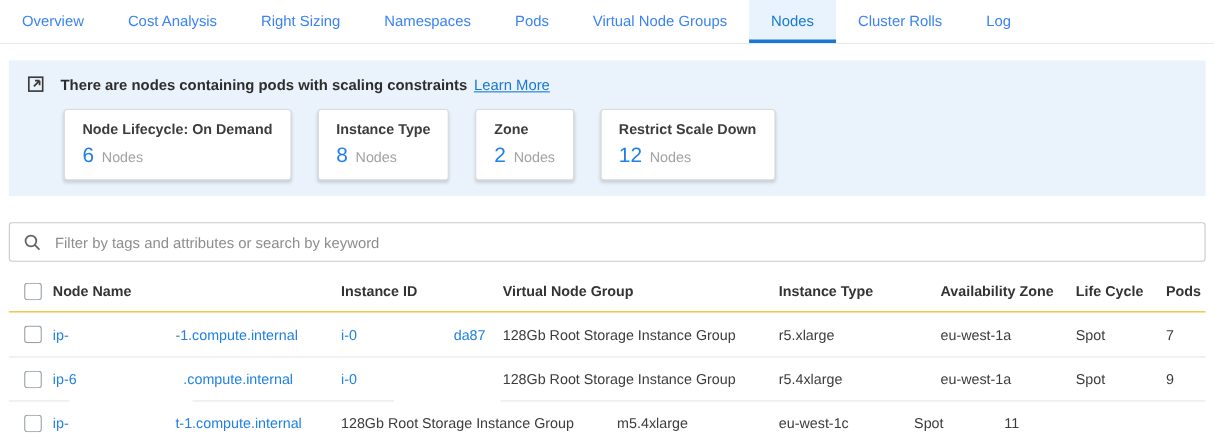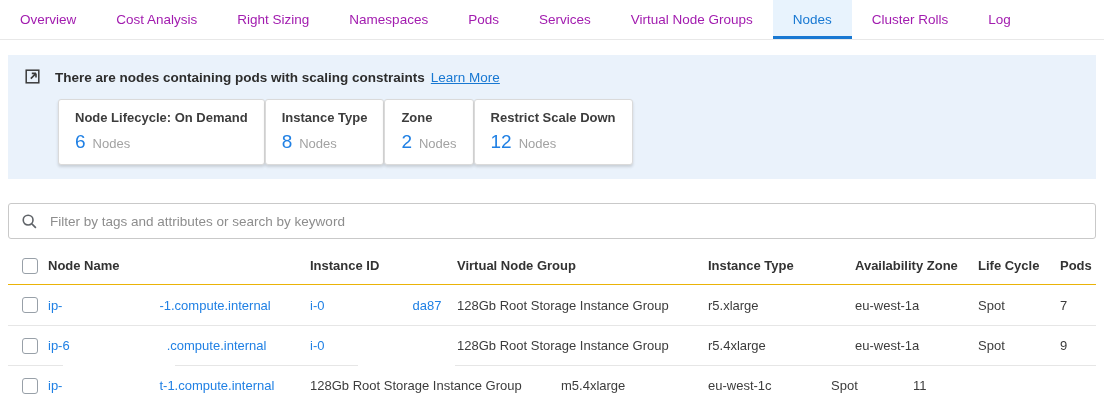--- a/index.html
+++ b/index.html
@@ -6,36 +6,36 @@
   html,body { margin:0; padding:0; }
   body {
     width:1104px; height:404px; overflow:hidden; position:relative;
     background:#ffffff; color:#3c3c3c;
     font-family:"Liberation Sans", sans-serif; font-size:13px;
   }
 
   
   .tabbar { display:flex; height:40px; border-bottom:1px solid #e8e8e8; }
   .tab {
-    padding:0 20px; line-height:40px; font-size:13.5px; color:#a21caf;
+    padding:0 20px; line-height:40px; font-size:13.5px; color:#3b82f6;
     white-space:nowrap; cursor:pointer;
   }
   .tab.active {
     color:#1878d2; background:#e8f3fd;
     box-shadow: inset 0 -3px 0 #1878d2;
   }
 
   
   .banner { margin:15px 8px 0; background:#eaf2fb; padding:12px 16px 14px; }
   .banner-head { display:flex; align-items:flex-end; }
   .banner-icon { width:18px; height:18px; flex:0 0 auto; margin-right:13px; }
   .banner-msg { font-size:13.5px; font-weight:700; color:#2d2d2d; }
   .learn-more { font-size:13.5px; color:#1878d2; text-decoration:underline; margin-left:6px; cursor:pointer; }
 
-  .cards { display:flex; gap:0; margin:14px 0 0 34px; }
+  .cards { display:flex; gap:24px; margin:14px 0 0 34px; }
   .card {
     background:#fff; border:1px solid #dadada; border-radius:3px;
     box-shadow:0 2px 3px rgba(0,0,0,.14); padding:10px 16px;
   }
   .card-title { font-size:13px; font-weight:700; color:#3c3c3c; line-height:15px; white-space:nowrap; }
   .card-value { margin-top:6px; display:flex; align-items:baseline; line-height:21px; }
   .card-num  { font-size:19px; color:#2080e4; }
   .card-unit { font-size:13px; color:#a2a2a2; margin-left:7px; }
 
   
@@ -79,21 +79,20 @@
 </style>
 </head>
 <body>
 
 <div class="tabbar">
   <div class="tab">Overview</div>
   <div class="tab">Cost Analysis</div>
   <div class="tab">Right Sizing</div>
   <div class="tab">Namespaces</div>
   <div class="tab">Pods</div>
-  <div class="tab">Services</div>
   <div class="tab">Virtual Node Groups</div>
   <div class="tab active">Nodes</div>
   <div class="tab">Cluster Rolls</div>
   <div class="tab">Log</div>
 </div>
 
 <div class="banner">
   <div class="banner-head">
     <svg class="banner-icon" viewBox="0 0 18 18">
       <rect x="2.2" y="3.2" width="12.6" height="12.6" fill="none" stroke="#3a3a3a" stroke-width="1.5"></rect>

